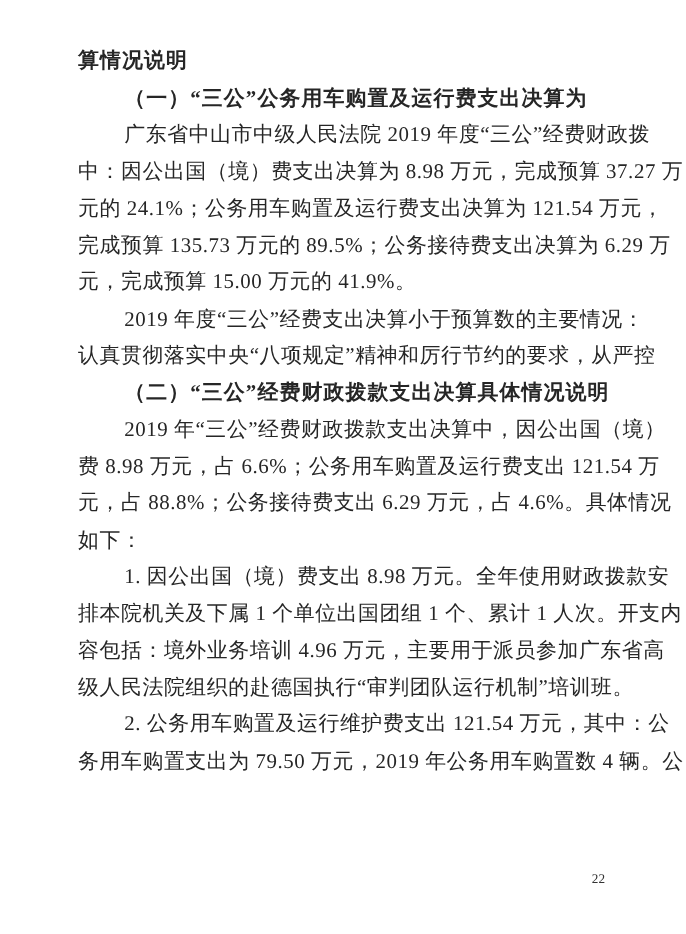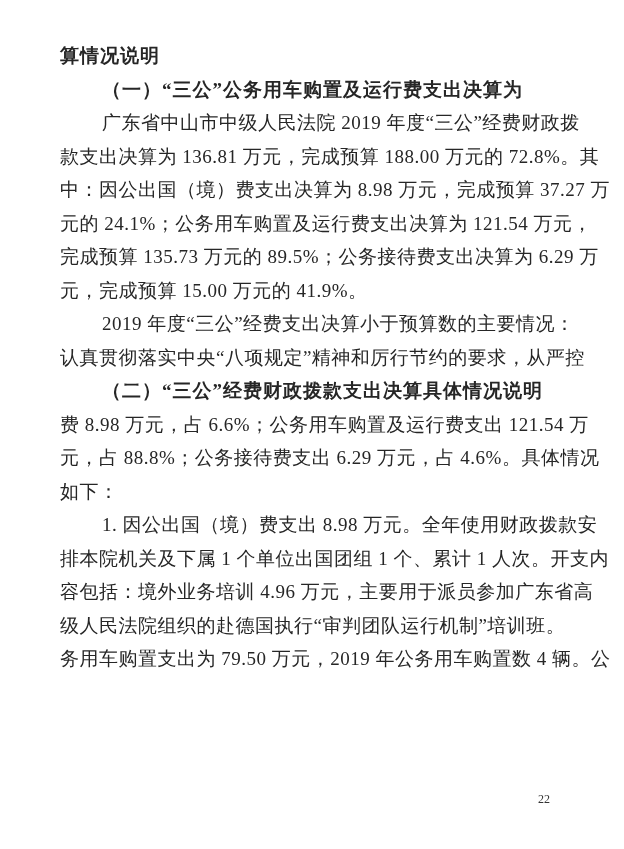--- a/index.html
+++ b/index.html
@@ -12,21 +12,21 @@
     width: 624px;
     height: 849px;
     background: #ffffff;
     overflow: hidden;
     font-family: "Liberation Serif", "DejaVu Serif", serif;
     color: #262626;
   }
   .doc-body {
     position: absolute;
     top: 39px;
-    left: 60px;
+    left: 71px;
     right: 70px;
   }
   .ln {
     height: 33.5px;
     line-height: 33.5px;
     font-size: 19px;
     letter-spacing: 0.5px;
     white-space: nowrap;
     color: #262626;
   }
@@ -49,31 +49,32 @@
   }
 </style>
 </head>
 <body>
 
 <div class="page">
   <div class="doc-body">
     <div class="ln b">算情况说明</div>
     <div class="ln b ind">（一）“三公”公务用车购置及运行费支出决算为</div>
     <div class="ln ind">广东省中山市中级人民法院 2019 年度“三公”经费财政拨</div>
-    <div class="ln">款支出决算为 136.81 万元，完成预算 188.00 万元的 72.8%。其</div>
     <div class="ln">中：因公出国（境）费支出决算为 8.98 万元，完成预算 37.27 万</div>
     <div class="ln">元的 24.1%；公务用车购置及运行费支出决算为 121.54 万元，</div>
     <div class="ln">完成预算 135.73 万元的 89.5%；公务接待费支出决算为 6.29 万</div>
     <div class="ln">元，完成预算 15.00 万元的 41.9%。</div>
     <div class="ln ind">2019 年度“三公”经费支出决算小于预算数的主要情况：</div>
     <div class="ln">认真贯彻落实中央“八项规定”精神和厉行节约的要求，从严控</div>
     <div class="ln b ind">（二）“三公”经费财政拨款支出决算具体情况说明</div>
+    <div class="ln ind">2019 年“三公”经费财政拨款支出决算中，因公出国（境）</div>
     <div class="ln">费 8.98 万元，占 6.6%；公务用车购置及运行费支出 121.54 万</div>
     <div class="ln">元，占 88.8%；公务接待费支出 6.29 万元，占 4.6%。具体情况</div>
     <div class="ln">如下：</div>
     <div class="ln ind">1. 因公出国（境）费支出 8.98 万元。全年使用财政拨款安</div>
     <div class="ln">排本院机关及下属 1 个单位出国团组 1 个、累计 1 人次。开支内</div>
     <div class="ln">容包括：境外业务培训 4.96 万元，主要用于派员参加广东省高</div>
     <div class="ln">级人民法院组织的赴德国执行“审判团队运行机制”培训班。</div>
+    <div class="ln ind">2. 公务用车购置及运行维护费支出 121.54 万元，其中：公</div>
     <div class="ln">务用车购置支出为 79.50 万元，2019 年公务用车购置数 4 辆。公</div>
   </div>
   <div class="page-number">22</div>
 </div>
 
 </body></html>

